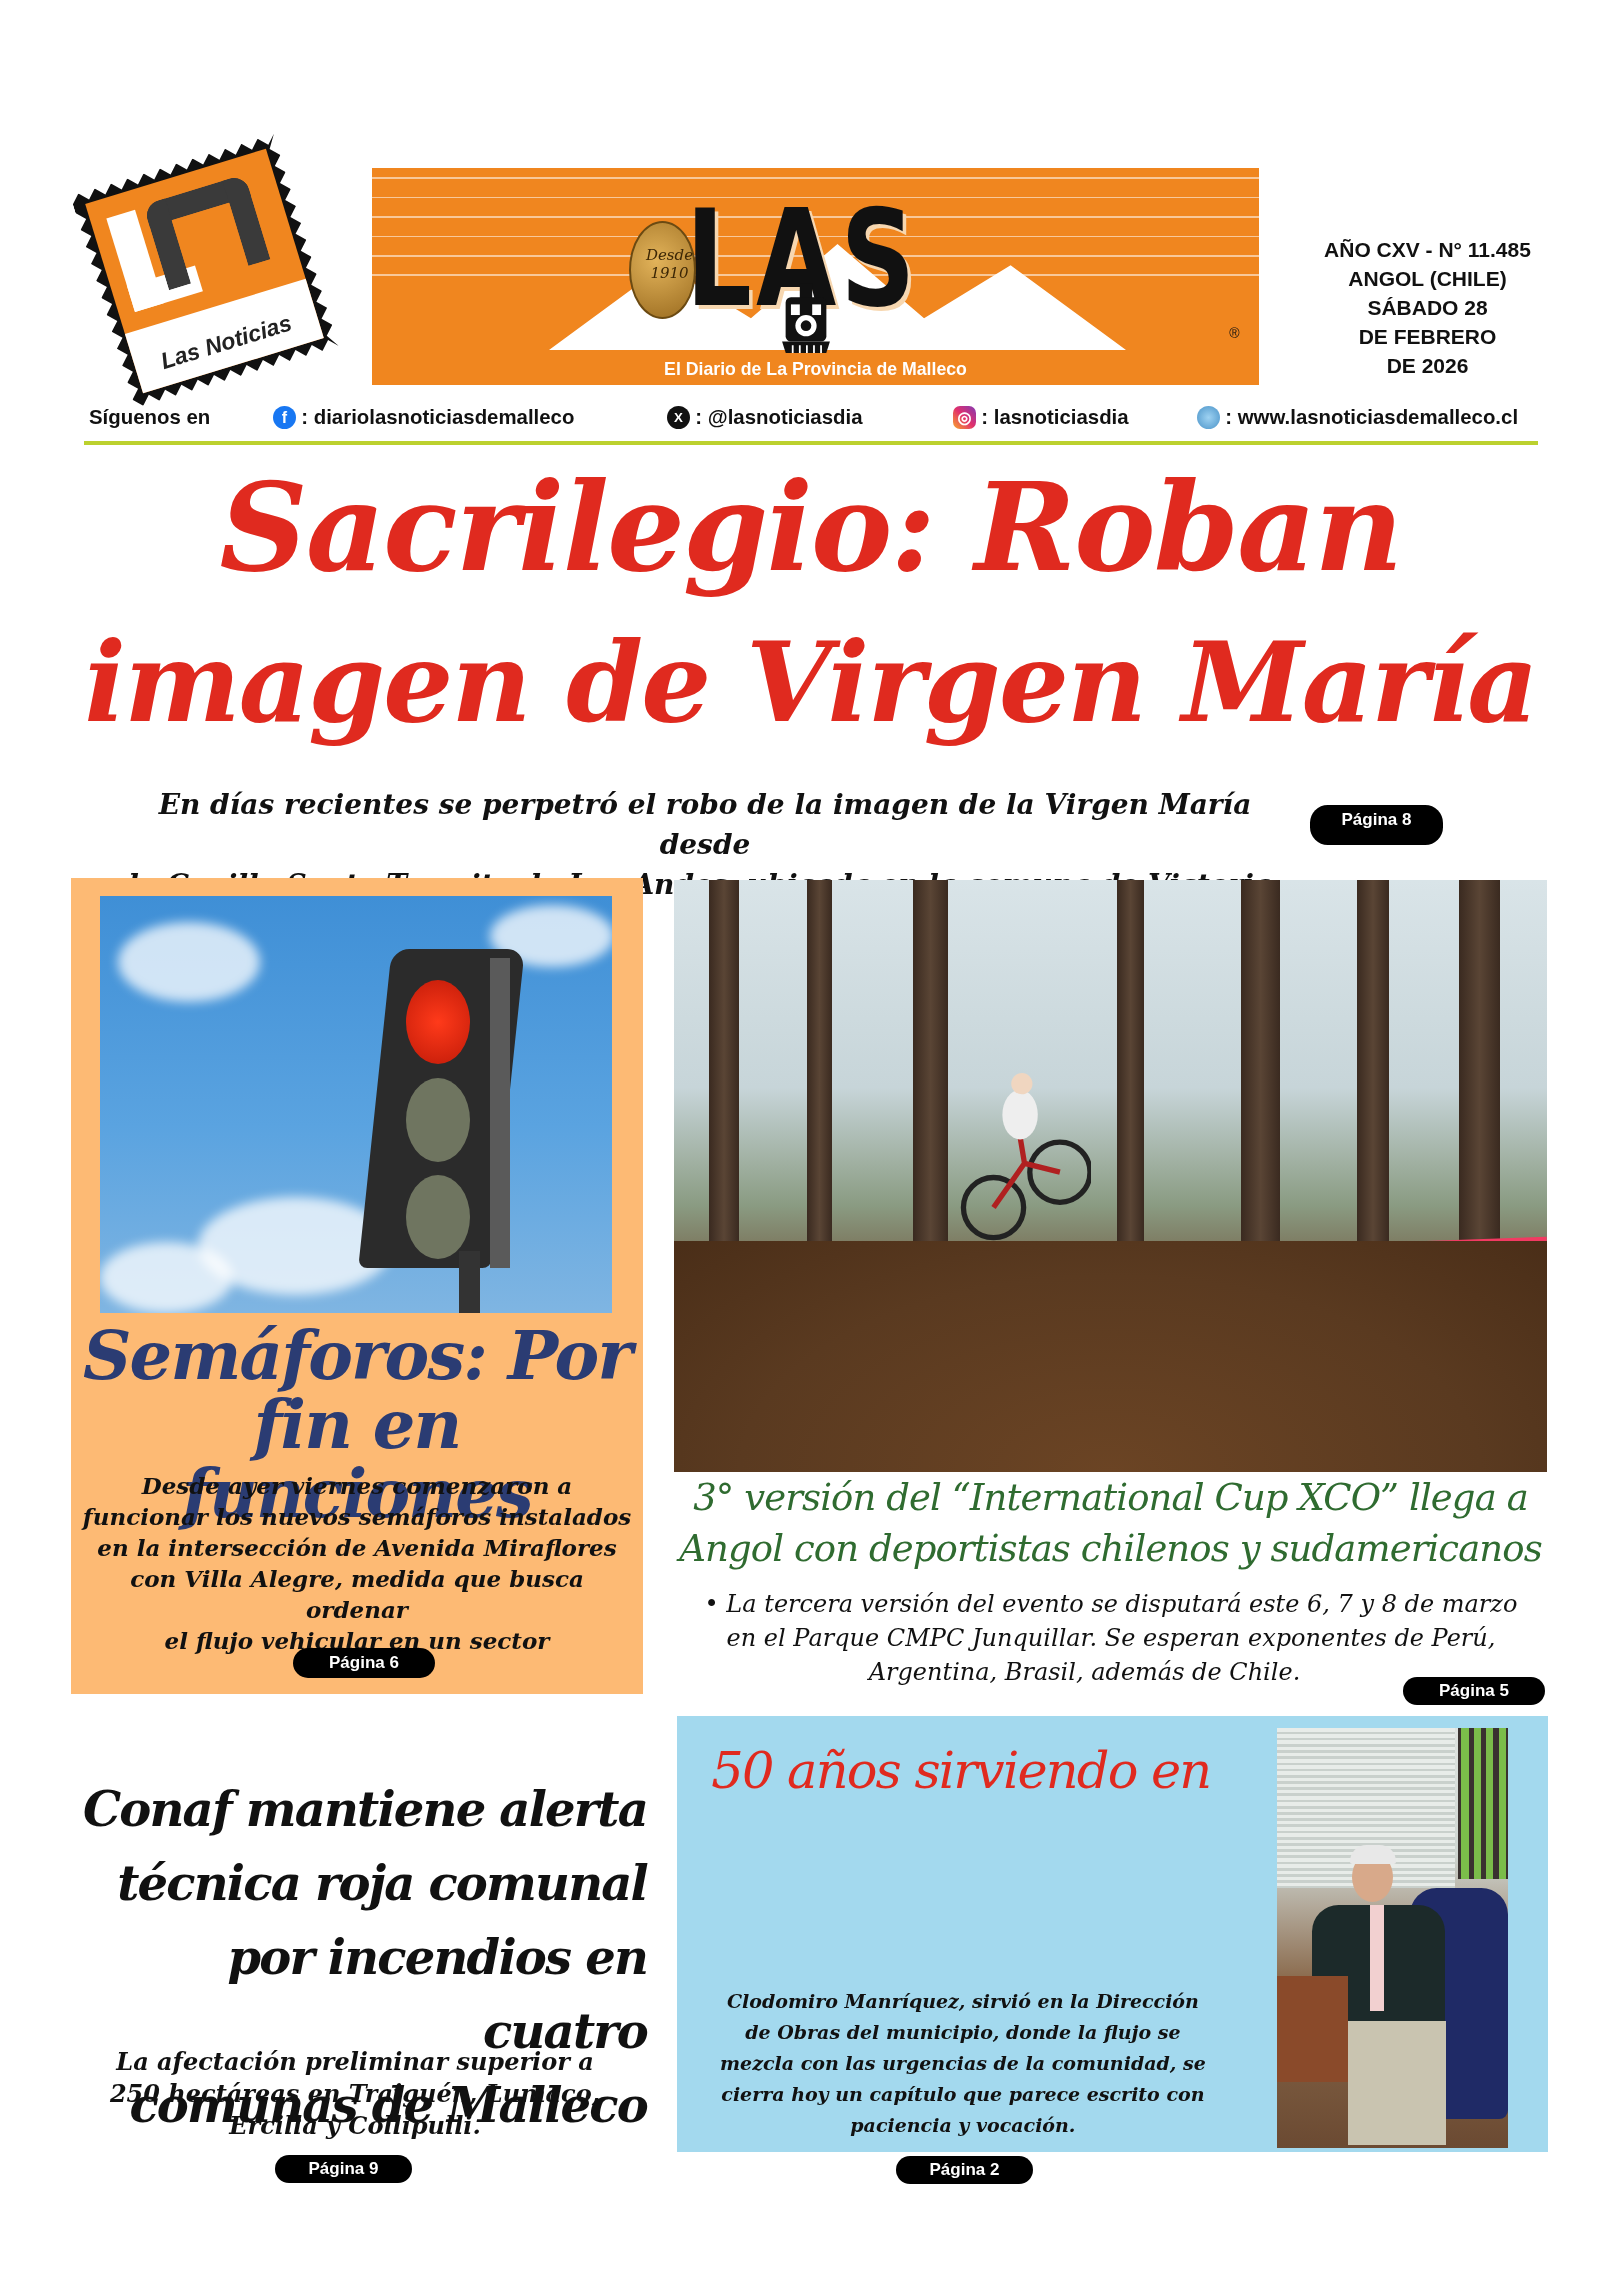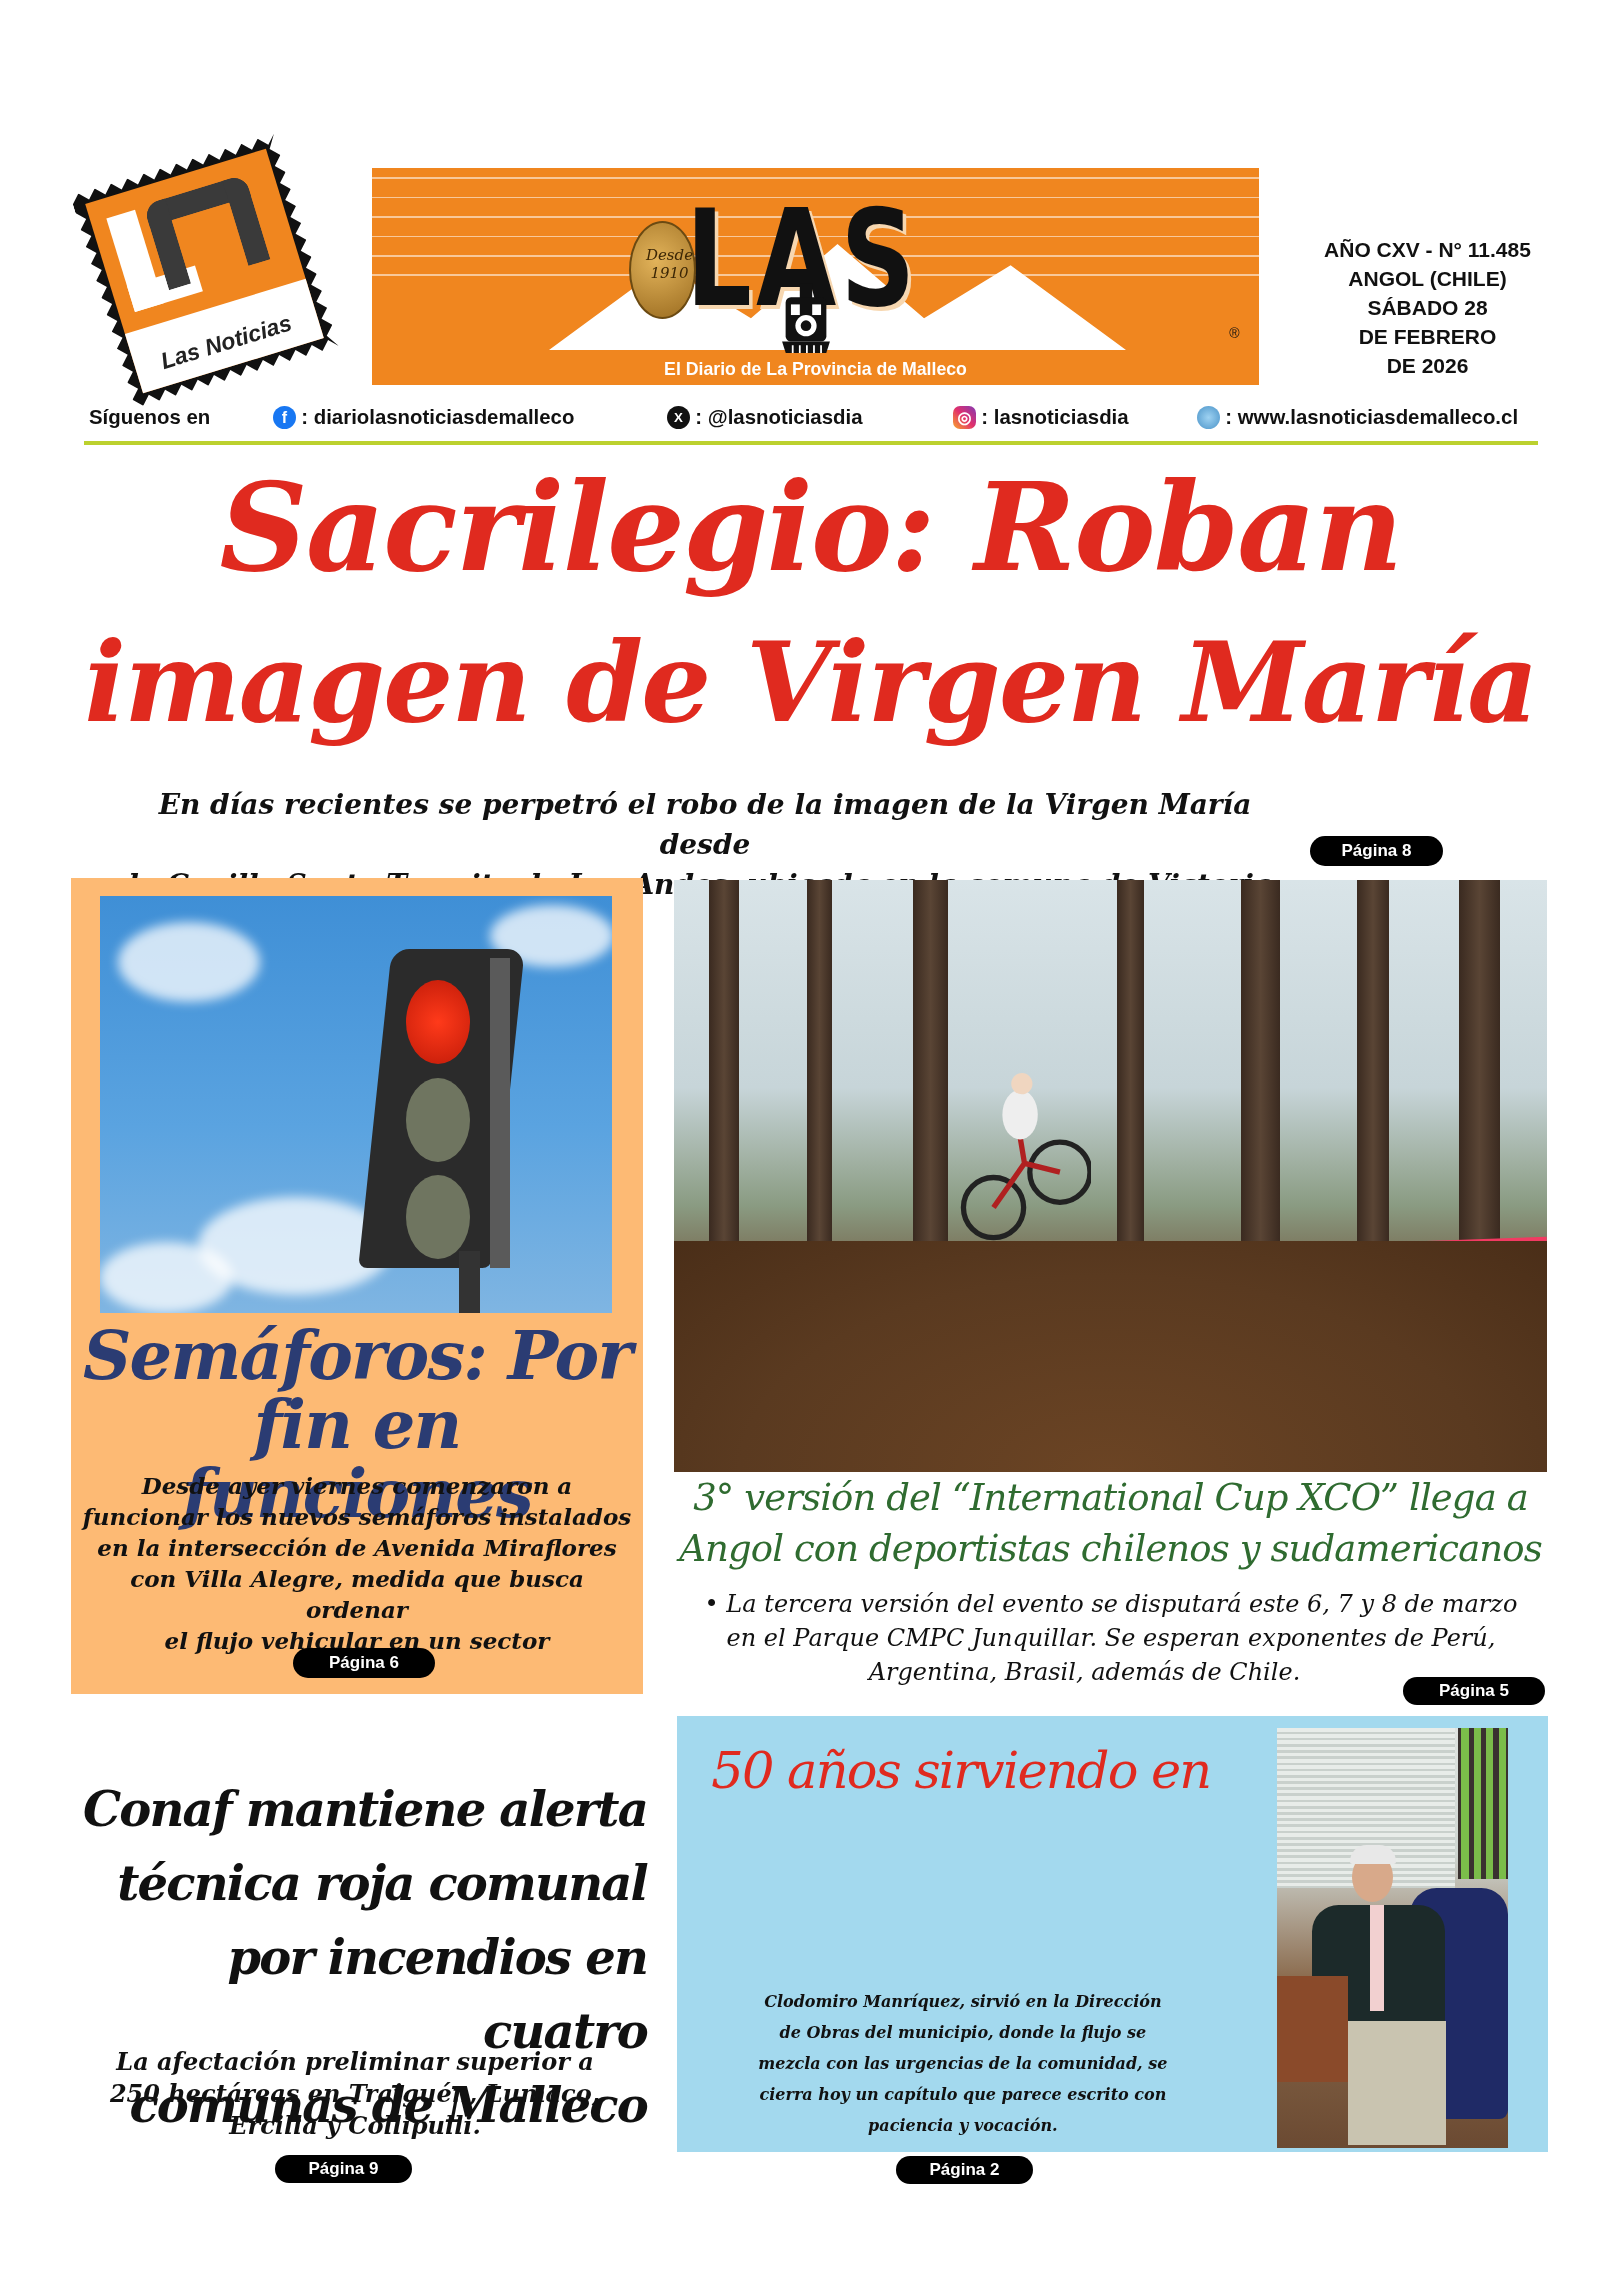--- a/index.html
+++ b/index.html
@@ -90,21 +90,21 @@
   .p5 { left: 1403px; top: 1677px; width: 142px; height: 28px; line-height: 28px; }
 
   
   .conaf-title { left: 62px; top: 1772px; width: 585px; text-align: right; font-family: "DejaVu Serif", serif; font-style: italic; font-weight: bold; font-size: 48px; line-height: 74px; color: #111; letter-spacing: -1.8px; }
   .conaf-body { left: 80px; top: 2046px; width: 550px; text-align: center; font-family: "DejaVu Serif", serif; font-style: italic; font-weight: bold; font-size: 24px; line-height: 32px; color: #111; }
   .p9 { left: 275px; top: 2155px; width: 137px; height: 28px; line-height: 28px; }
 
   
   .bluebox { left: 677px; top: 1716px; width: 871px; height: 436px; background: #a3d9ee; }
   .blue-title { position: absolute; left: 8.9px; top: 17.7px; width: 550px; text-align: center; font-family: "DejaVu Serif", serif; font-style: italic; font-size: 51px; line-height: 73px; color: #e02a1f; letter-spacing: -1.8px; }
-  .blue-body { position: absolute; left: 8.9px; top: 270px; width: 554px; text-align: center; font-family: "DejaVu Serif", serif; font-style: italic; font-weight: bold; font-size: 16px; line-height: 31px; color: #111; }
+  .blue-body { position: absolute; left: 8.9px; top: 270px; width: 554px; text-align: center; font-family: "DejaVu Serif", serif; font-style: italic; font-weight: bold; font-size: 19px; line-height: 31px; color: #111; }
   .p2 { position: absolute; left: 219px; top: 440px; width: 137px; height: 28px; line-height: 28px; }
   .man-photo { position: absolute; left: 600px; top: 11.5px; width: 231px; height: 420px; background: linear-gradient(180deg, #dfe3e0 0%, #cfd6d2 30%, #8a6a4c 60%, #6b4a32 100%); overflow: hidden; }
 </style>
 </head>
 <body>
 
 <div class="abs stamp">
   <div class="stamp-outer"></div>
   <div class="stamp-inner"></div>
   <div class="stamp-l" style="left:28px;top:32px;"></div>
@@ -164,21 +164,21 @@
   </div>
 </div>
 <div class="abs rule"></div>
 
 <div class="abs headline h1">Sacrilegio: Roban</div>
 <div class="abs headline h2">imagen de Virgen María</div>
 <div class="abs lead">
   <div>En días recientes se perpetró el robo de la imagen de la Virgen María desde</div>
   <div>la Capilla Santa Teresita de Los Andes, ubicada en la comuna de Victoria.</div>
 </div>
-<div class="abs pill" style="left:1310px;top:805px;width:133px;height:30px;line-height:30px;margin-top:31px;">Página  8</div>
+<div class="abs pill" style="left:1310px;top:805px;width:133px;height:40px;line-height:30px;">Página  8</div>
 
 <div class="abs yellow">
   <div class="traffic-photo">
     <div class="cloud" style="left:17.7px;top:26.6px;width:142px;height:80px;"></div>
     <div class="cloud" style="left:98px;top:301px;width:195px;height:98px;"></div>
     <div class="cloud" style="left:0;top:346px;width:133px;height:71px;"></div>
     <div class="cloud" style="left:390px;top:8.9px;width:124px;height:62px;"></div>
     <div class="tl-housing"></div>
     <div class="tl-panel"></div>
     <div class="lamp" style="top:84px;background:radial-gradient(circle,#ff3a1a,#c01a08);"></div>

